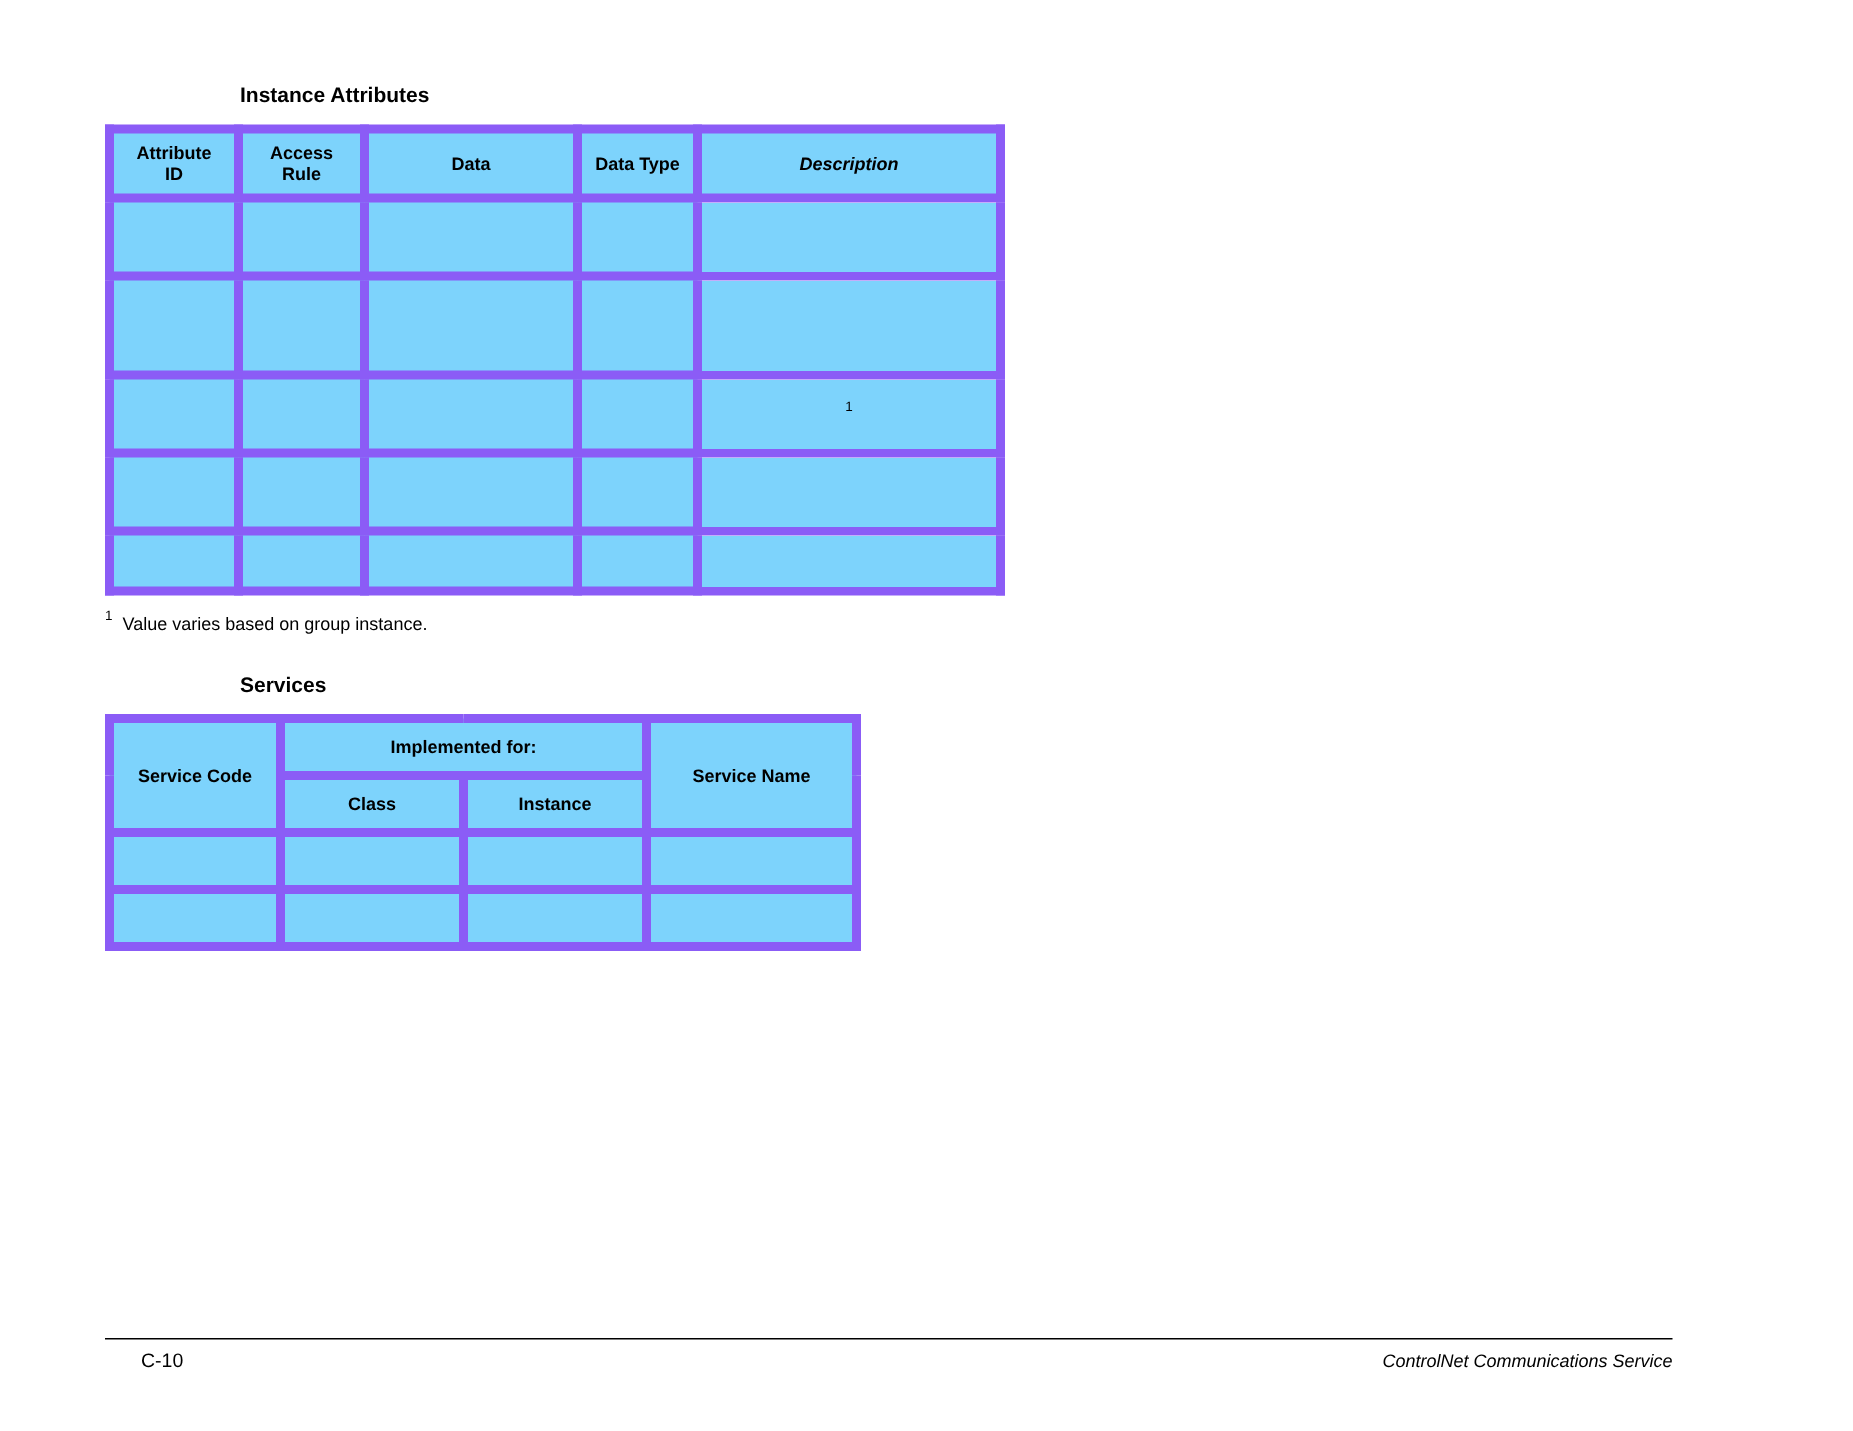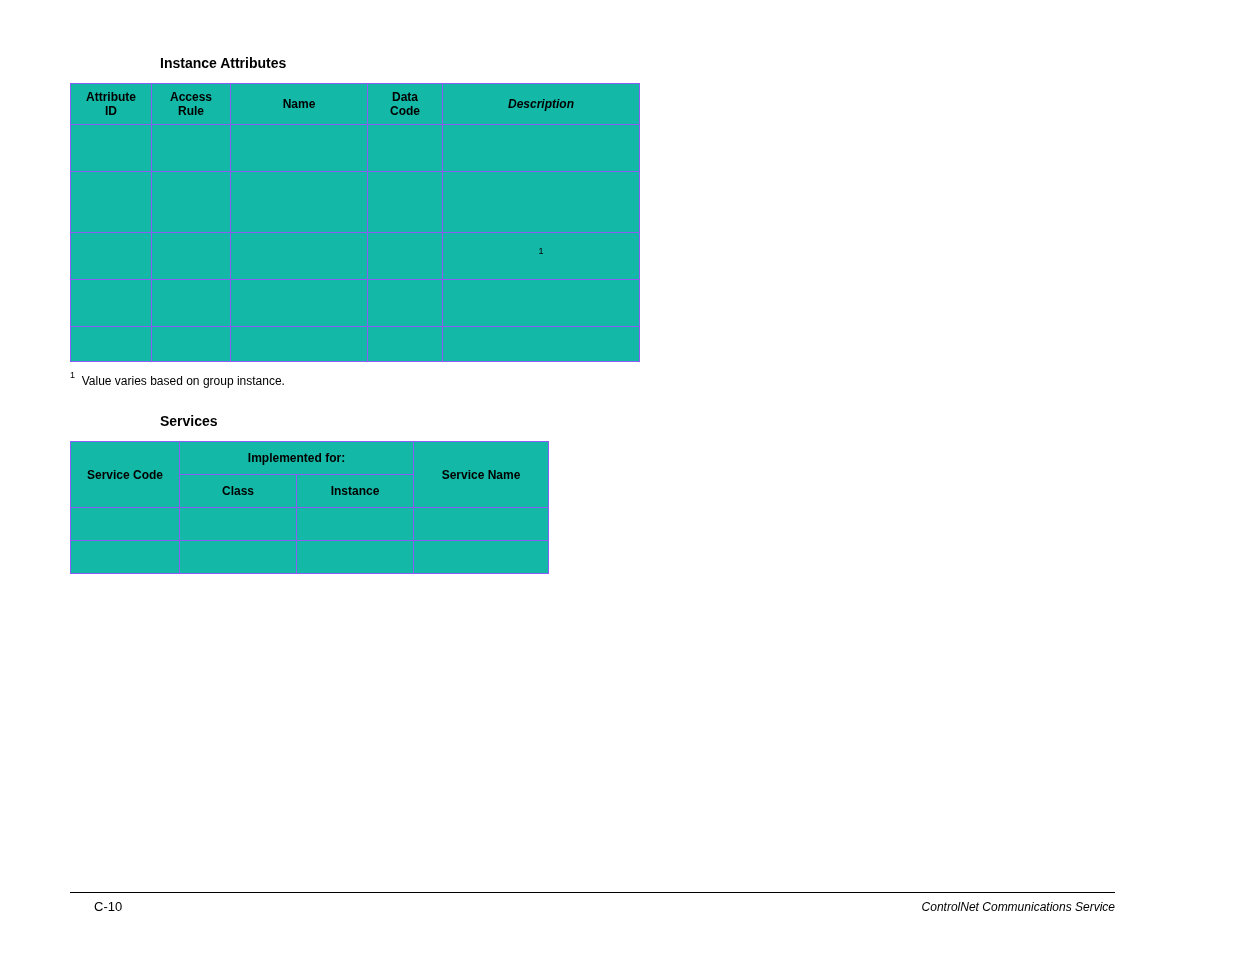--- a/index.html
+++ b/index.html
@@ -20,26 +20,26 @@
     font-size: 14px;
     font-weight: bold;
     margin: 0 0 12px 50px;
     padding-left: 40px;
   }
   table.data-table {
     border-collapse: collapse;
     margin: 0 0 10px 0;
   }
   table.data-table th, table.data-table td {
-    border: 1px solid #8b5cf6;
+    border: 6px solid #8b5cf6;
     font-size: 12px;
     padding: 6px 8px;
     text-align: center;
     vertical-align: middle;
-    background: #14b8a6;
+    background: #7dd3fc;
   }
   table.data-table th {
     font-weight: bold;
   }
   
   .t1-c1 { width: 64px; }
   .t1-c2 { width: 62px; }
   .t1-c3 { width: 120px; }
   .t1-c4 { width: 58px; }
   .t1-c5 { width: 180px; font-style: italic; }
@@ -100,22 +100,22 @@
 
 <div class="page">
 
   <div class="section-heading">Instance Attributes</div>
 
   <table class="data-table t1">
     <thead>
       <tr>
         <th class="t1-c1">Attribute ID</th>
         <th class="t1-c2">Access Rule</th>
-        <th class="t1-c3">Name</th>
-        <th class="t1-c4">Data Code</th>
+        <th class="t1-c3">Data</th>
+        <th class="t1-c4">Data Type</th>
         <th class="t1-c5">Description</th>
       </tr>
     </thead>
     <tbody>
       <tr>
         <td></td>
         <td></td>
         <td></td>
         <td></td>
         <td class="desc-cell"><span class="sup"></span></td>

